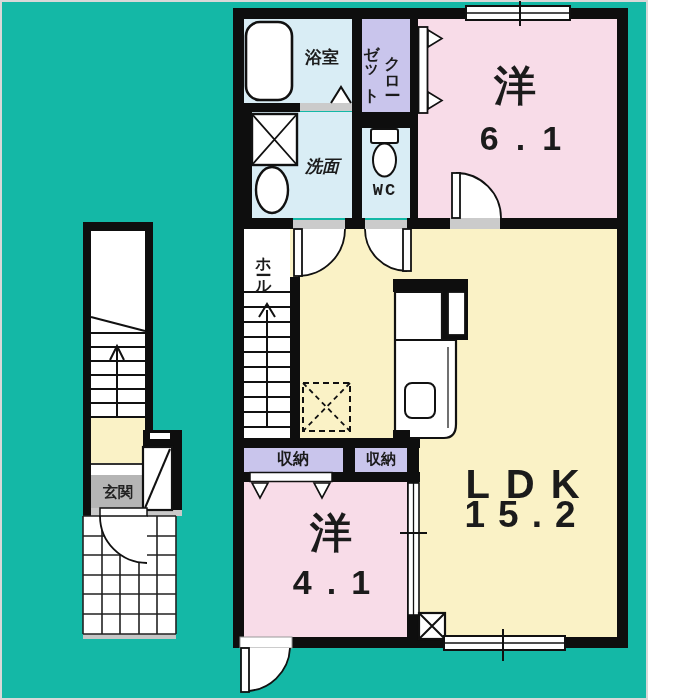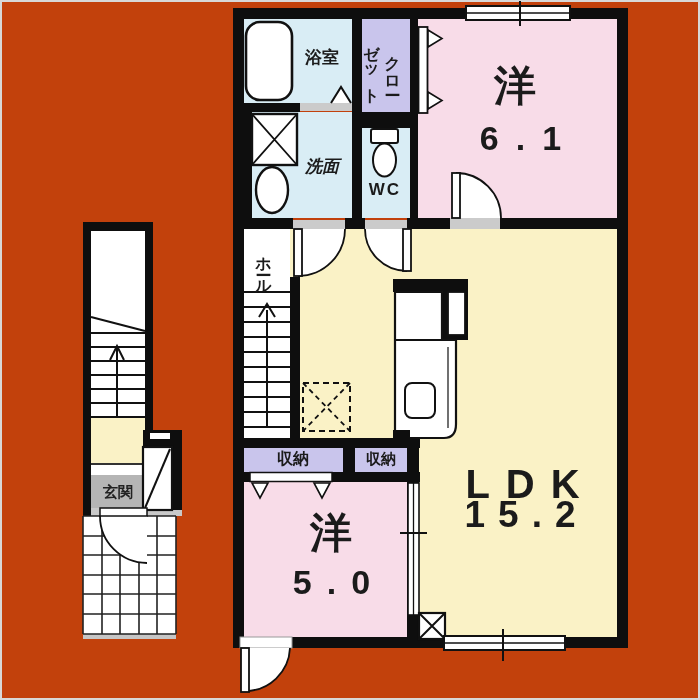--- a/index.html
+++ b/index.html
@@ -1,16 +1,16 @@
 <!DOCTYPE html>
 <html><head>
 <meta charset="utf-8">
 <style>
   html,body{margin:0;padding:0;background:#fff;}
-  .plan{position:relative;width:700px;height:700px;background:#c2410c;overflow:hidden;
+  .plan{position:relative;width:648px;height:700px;background:#14b8a6;overflow:hidden;
         font-family:"Liberation Sans","DejaVu Sans",sans-serif;}
   .frame{position:absolute;inset:0;border:2px solid #d8d8d8;pointer-events:none;}
   .abs{position:absolute;}
   .wall{position:absolute;background:#0e0e0e;}
   .fill-blue{background:#d9edf5;}
   .fill-pink{background:#f8dce8;}
   .fill-yellow{background:#faf2c6;}
   .fill-lav{background:#c9c5ec;}
   .fill-white{background:#ffffff;}
   .fill-gray{background:#b5b5b5;}
@@ -199,26 +199,26 @@
       <path d="M147 516 L100 516 A47 47 0 0 0 147 563 Z" fill="#fff"></path>
       <path d="M100 516 A47 47 0 0 0 147 563" fill="none" stroke="#111" stroke-width="1.8"></path>
       <rect x="100" y="508" width="47" height="8" fill="#fff" stroke="#111" stroke-width="1.5"></rect>
     </g>
   </svg>
 
   <div class="lbl z5" style="left:292px;top:47px;width:60px;height:20px;font-size:17px;">浴室</div>
   <div class="lbl z5" style="left:292px;top:156px;width:60px;height:20px;font-size:17px;font-style:italic;">洗面</div>
   <div class="lbl z5 vtext" style="left:381px;top:27px;width:22px;height:80px;font-size:16px;">クロー</div>
   <div class="lbl z5 vtext" style="left:360px;top:27px;width:22px;height:80px;font-size:16px;">ゼット</div>
-  <div class="lbl z5" style="left:361px;top:180px;width:48px;height:20px;font-size:17px;letter-spacing:2px;">WC</div>
+  <div class="lbl z5" style="left:361px;top:180px;width:48px;height:20px;font-size:17px;letter-spacing:2px;font-family:Liberation Mono, monospace;">WC</div>
   <div class="lbl z5 vtext" style="left:250px;top:230px;width:26px;height:74px;font-size:16px;letter-spacing:2px;">ホール</div>
   <div class="lbl z5" style="left:482px;top:62px;width:66px;height:48px;font-size:42px;">洋</div>
   <div class="lbl z5" style="left:458px;top:118px;width:125px;height:40px;font-size:34px;letter-spacing:17px;text-indent:17px;">6.1</div>
   <div class="lbl z5" style="left:242px;top:447px;width:102px;height:25px;font-size:16px;font-weight:700;">収納</div>
   <div class="lbl z5" style="left:355px;top:447px;width:52px;height:25px;font-size:15px;font-weight:700;">収納</div>
   <div class="lbl z5" style="left:440px;top:462px;width:165px;height:44px;font-size:40px;letter-spacing:16px;text-indent:16px;">LDK</div>
   <div class="lbl z5" style="left:430px;top:494px;width:180px;height:42px;font-size:37px;letter-spacing:13px;text-indent:13px;">15.2</div>
   <div class="lbl z5" style="left:298px;top:509px;width:66px;height:48px;font-size:42px;">洋</div>
-  <div class="lbl z5" style="left:269px;top:562px;width:125px;height:40px;font-size:34px;letter-spacing:15px;text-indent:15px;">5.0</div>
+  <div class="lbl z5" style="left:269px;top:562px;width:125px;height:40px;font-size:34px;letter-spacing:15px;text-indent:15px;">4.1</div>
   <div class="lbl z5" style="left:92px;top:482px;width:52px;height:20px;font-size:15px;font-weight:700;color:#222;">玄関</div>
 
   <div class="frame"></div>
 </div>
 
 </body></html>

